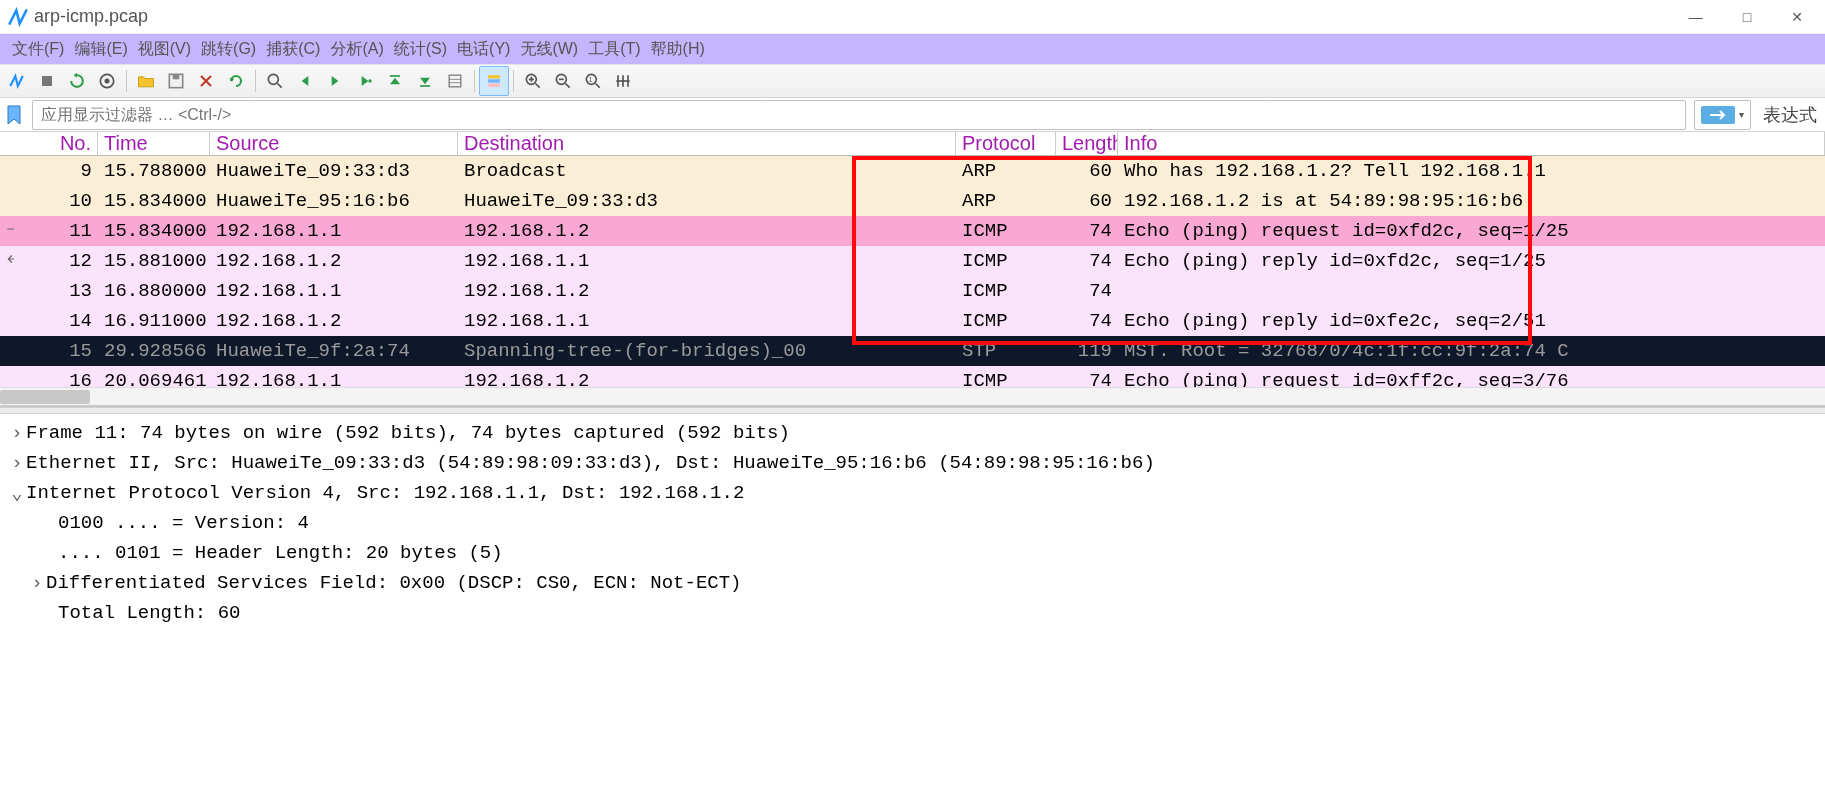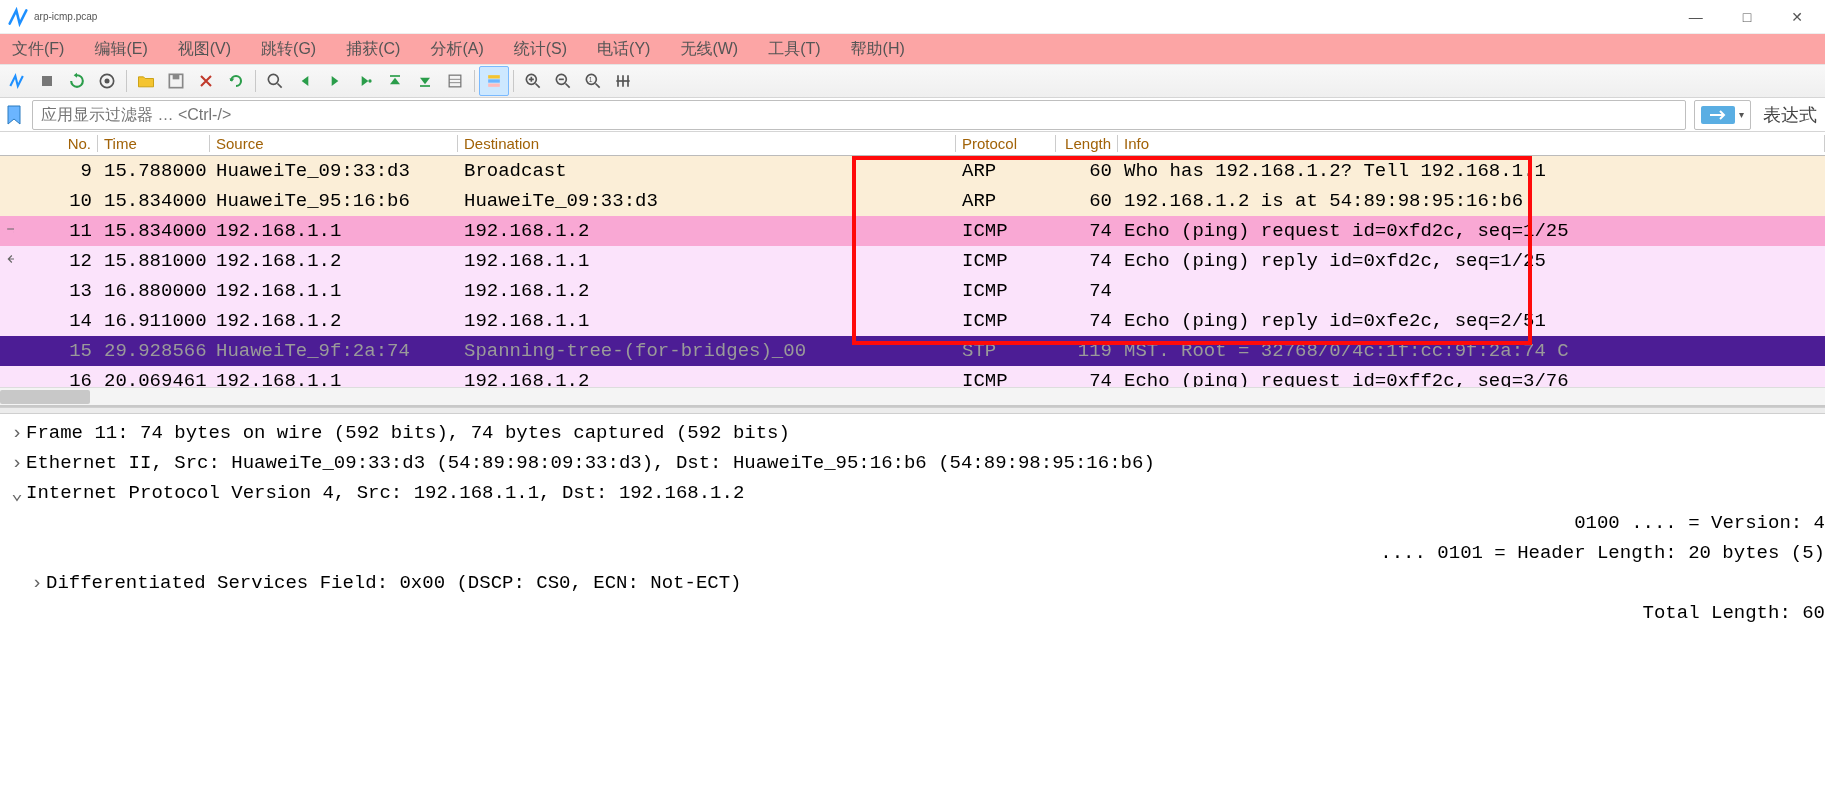--- a/index.html
+++ b/index.html
@@ -1,74 +1,74 @@
 <!DOCTYPE html>
 <html><head>
 <meta charset="utf-8">
 <style>
   * { box-sizing: border-box; margin: 0; padding: 0; }
   html, body { width: 1825px; height: 788px; font-family: "Microsoft YaHei", "Segoe UI", sans-serif; font-size: 13px; background: #fff; overflow: hidden; }
   .mono { font-family: "Consolas", "Courier New", monospace; font-size: 19px; }
   
   .titlebar { height: 34px; display: flex; align-items: center; padding: 0 4px 0 8px; background: #ffffff; border-bottom: 1px solid #eee; }
   .titlebar .icon { width: 20px; height: 20px; margin-right: 6px; }
-  .titlebar .title { color: #555; font-size: 10px; flex: 1; }
+  .titlebar .title { color: #555; font-size: 18px; flex: 1; }
   .titlebar .winbtns { display: flex; gap: 20px; padding-right: 8px; color: #555; font-size: 14px; }
   .titlebar .winbtns span { cursor: pointer; padding: 4px 10px; }
   
-  .menubar { height: 30px; display: flex; align-items: center; padding: 0 12px; gap: 30px; background: #fca5a5; font-size: 16px; color: #555; }
+  .menubar { height: 30px; display: flex; align-items: center; padding: 0 12px; gap: 10px; background: #c4b5fd; font-size: 16px; color: #555; }
   .menubar span { cursor: default; }
   
   .toolbar { height: 34px; display: flex; align-items: center; padding: 0 2px; gap: 0; background: linear-gradient(#f8f8f8,#efefef); border-top: 1px solid #e5e5e5; border-bottom: 1px solid #d5d5d5; }
   .tbtn { width: 30px; height: 30px; display: flex; align-items: center; justify-content: center; cursor: pointer; }
   .tbtn svg { width: 20px; height: 20px; }
   .tsep { width: 1px; height: 22px; background: #c8c8c8; margin: 0 4px; }
   .tbtn.sel { background: #cde8ff; border:1px solid #7abaff; border-radius:2px; }
   
   .filterbar { height: 34px; display: flex; align-items: center; padding: 0 0 0 0; background: #fff; border-bottom: 1px solid #d5d5d5; }
   .bookmark { width: 28px; height: 28px; display:flex; align-items:center; justify-content:center; }
   .filter-input-wrap { flex:1; display:flex; align-items:center; height: 30px; border: 1px solid #bfbfbf; border-radius: 2px; background: #fff; margin: 0 4px; }
   .filter-input { flex:1; border:none; outline:none; font-size:16px; color:#999; padding: 0 8px; height: 100%; background: transparent; }
   .apply-btn { display:flex; align-items:center; height: 30px; border: 1px solid #bfbfbf; border-radius: 2px; padding: 0 6px; margin: 0 4px; gap:4px; cursor:pointer; }
   .apply-btn .arrowbox { background:#5aaee3; width:34px; height:18px; border-radius:2px; display:flex; align-items:center; justify-content:center; }
   .apply-btn .arrowbox svg { stroke:#fff; }
   .apply-btn .chev { font-size:10px; color:#555;}
   .expr-label { padding: 0 8px; font-size:18px; color:#444; }
   
   .packetlist { height: 275px; position: relative; border-bottom: 2px solid #c8c8c8; display:flex; flex-direction:column; }
   .plhead, .plrow { display:flex; flex-direction:row; align-items:center; }
-  .plhead { height: 24px; background: #fff; border-bottom: 1px solid #bbb; font-size: 15px; color: #a16207; position:relative;}
+  .plhead { height: 24px; background: #fff; border-bottom: 1px solid #bbb; font-size: 20px; color: #a21caf; position:relative;}
   .plhead .hcell { border-right: 1px solid #ccc; padding: 0 6px; overflow:hidden; white-space:nowrap; }
   .c-arrow { width: 14px; text-align:center; padding:0;}
   .c-no    { width: 84px;  text-align:right; padding-right: 6px;}
   .c-time  { width: 112px; }
   .c-src   { width: 248px; }
   .c-dst   { width: 498px; }
   .c-proto { width: 100px; }
   .c-len   { width: 62px; text-align:right;}
   .c-info  { flex:1; }
   .plbody { flex:1; overflow-y: hidden; position:relative; }
   .plrow { height: 30px; border-bottom: 1px solid transparent; position:relative;}
   .plrow .cell { overflow:hidden; white-space:nowrap; padding: 0 6px; }
   .plrow .c-arrow svg { width:14px; height:14px; }
   .bg-arp { background: #fbeed7; }
   .bg-icmp { background: #fbe3fb; }
   .bg-sel  { background: #f9a8d4; font-family: Liberation Mono, monospace; }
-  .bg-ign  { background: #4c1d95; color: #9a9a9a; }
+  .bg-ign  { background: #0f172a; color: #9a9a9a; }
   .highlight-box { position:absolute; border: 4px solid #ff0a0a; pointer-events:none; left: 852px; top: 24px; width: 680px; height: 189px; z-index: 5;}
   .plscroll { height: 18px; background:#f4f4f4; border-top:1px solid #ddd; position:relative;}
   .plscroll .thumb { position:absolute; left:0; top:2px; height:14px; width: 90px; background:#c8c8c8; border-radius:2px;}
   
   .splitter { height: 7px; background: #ececec; border-top:1px solid #cfcfcf; border-bottom:1px solid #cfcfcf; cursor: row-resize; }
   
   .detail { overflow:auto; padding: 4px 0 4px 8px; }
   .dline { display:flex; align-items:center; height: 30px; white-space:pre; }
   .dtoggle { width: 18px; display:inline-flex; justify-content:center; color:#666; cursor:pointer;}
   .dindent1 { padding-left: 20px; }
-  .dindent2 { padding-left: 50px; justify-content: flex-end; }
+  .dindent2 { padding-left: 50px; }
 </style>
 </head>
 <body>
 
 <div class="titlebar">
   <span class="icon">
     <svg viewBox="0 0 24 24">
         <path d="M2 20 L10 4 L14 20 L22 4" stroke="#1e90ff" stroke-width="3" fill="none" stroke-linecap="round"></path>
       </svg>
   </span>

